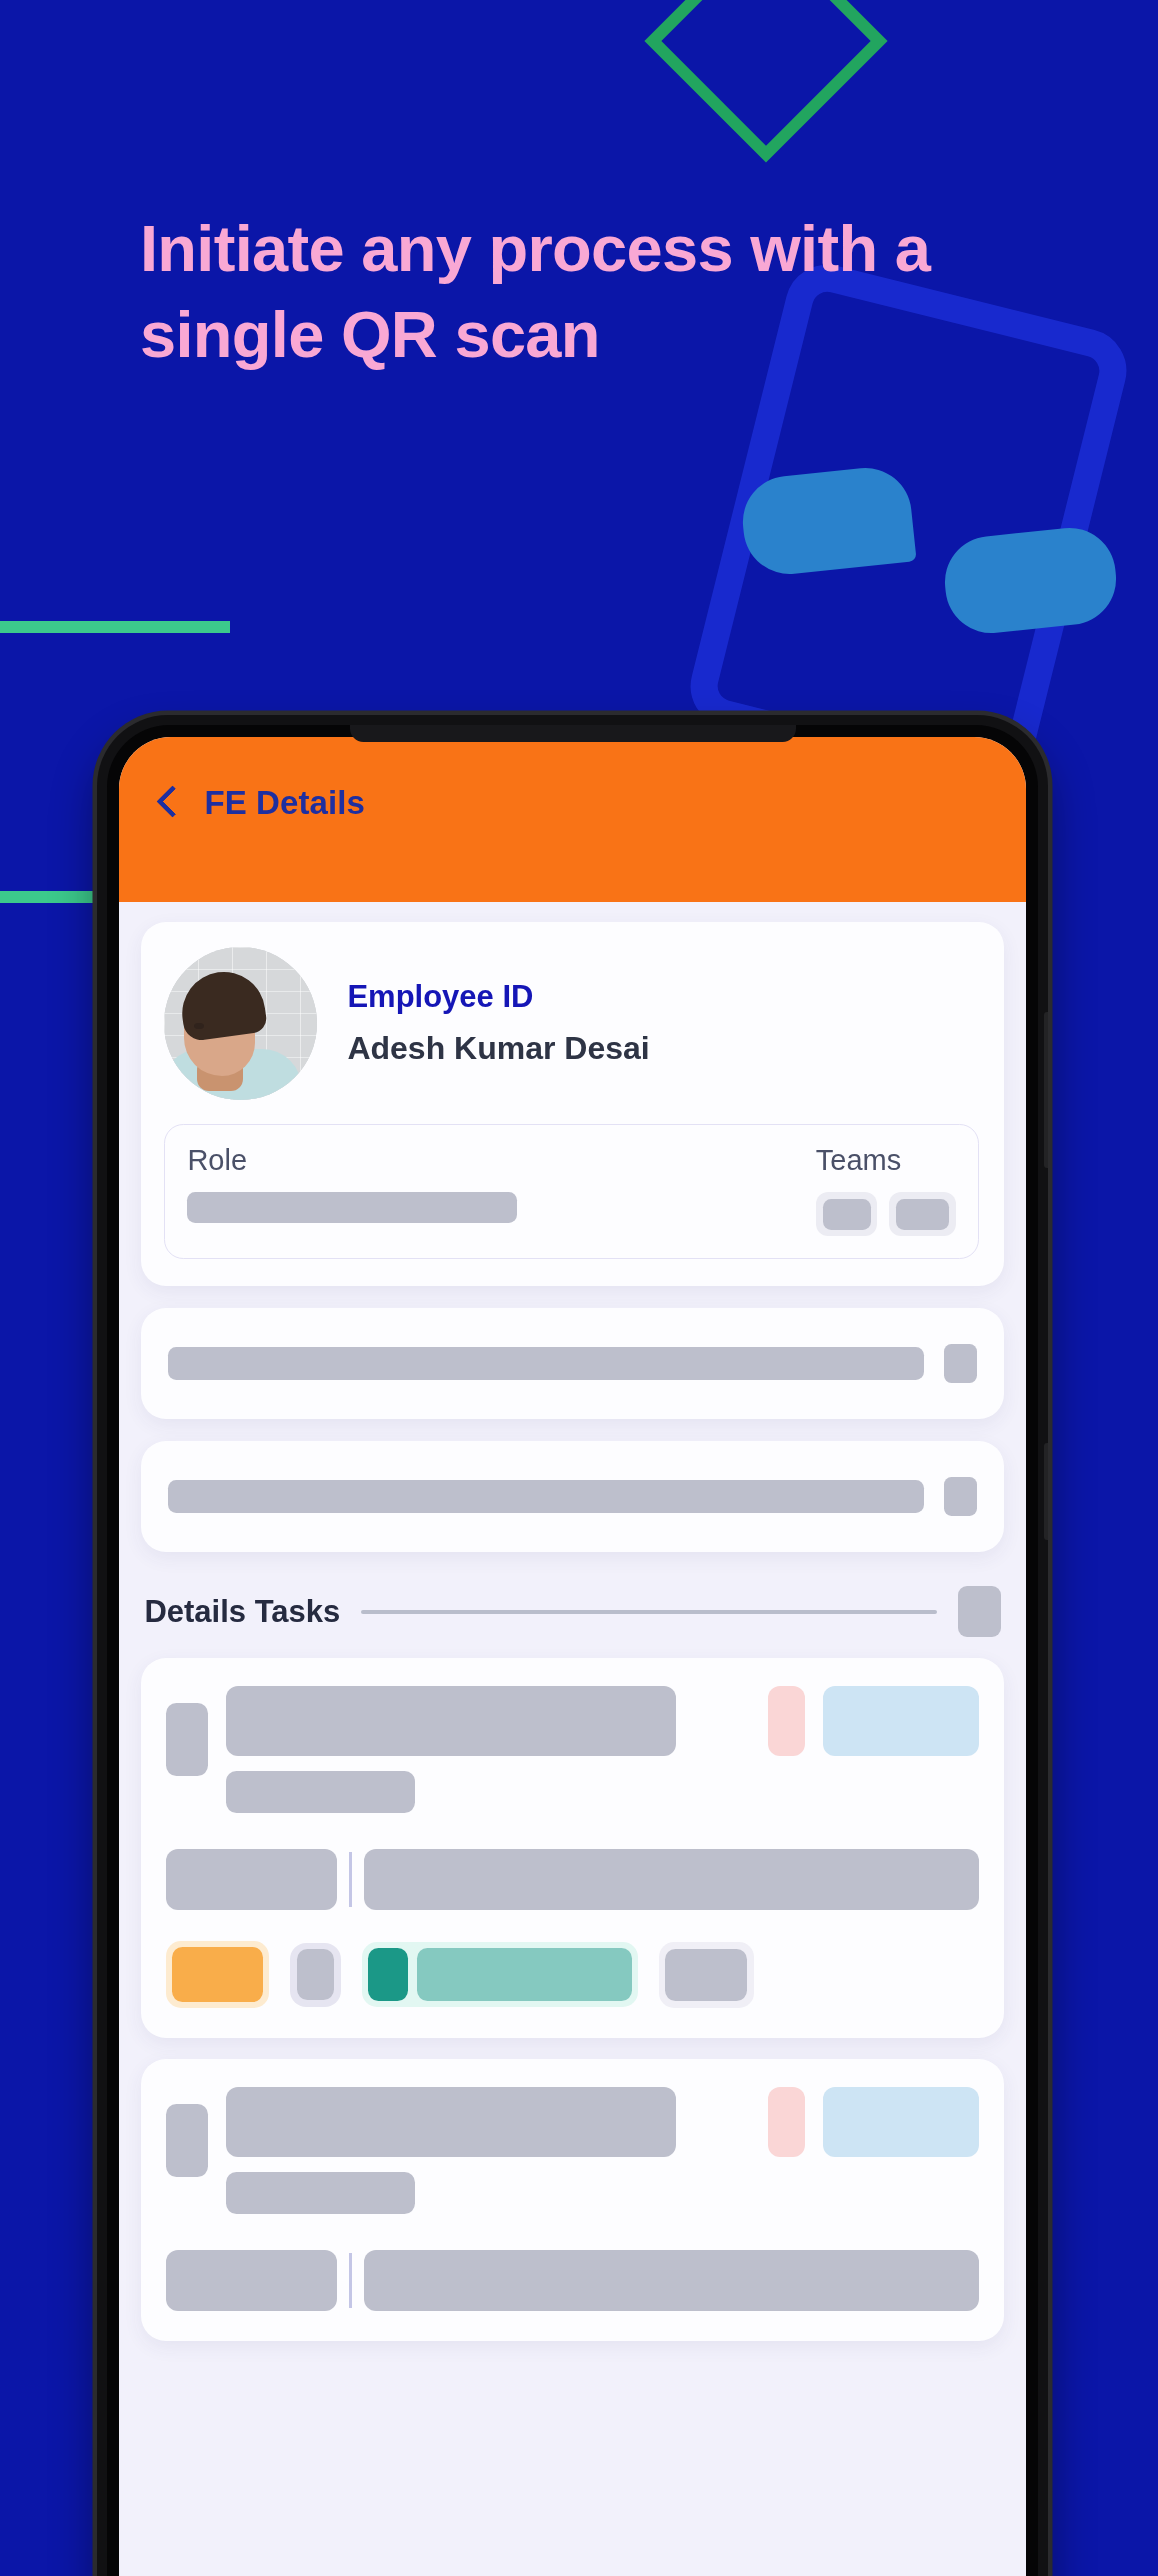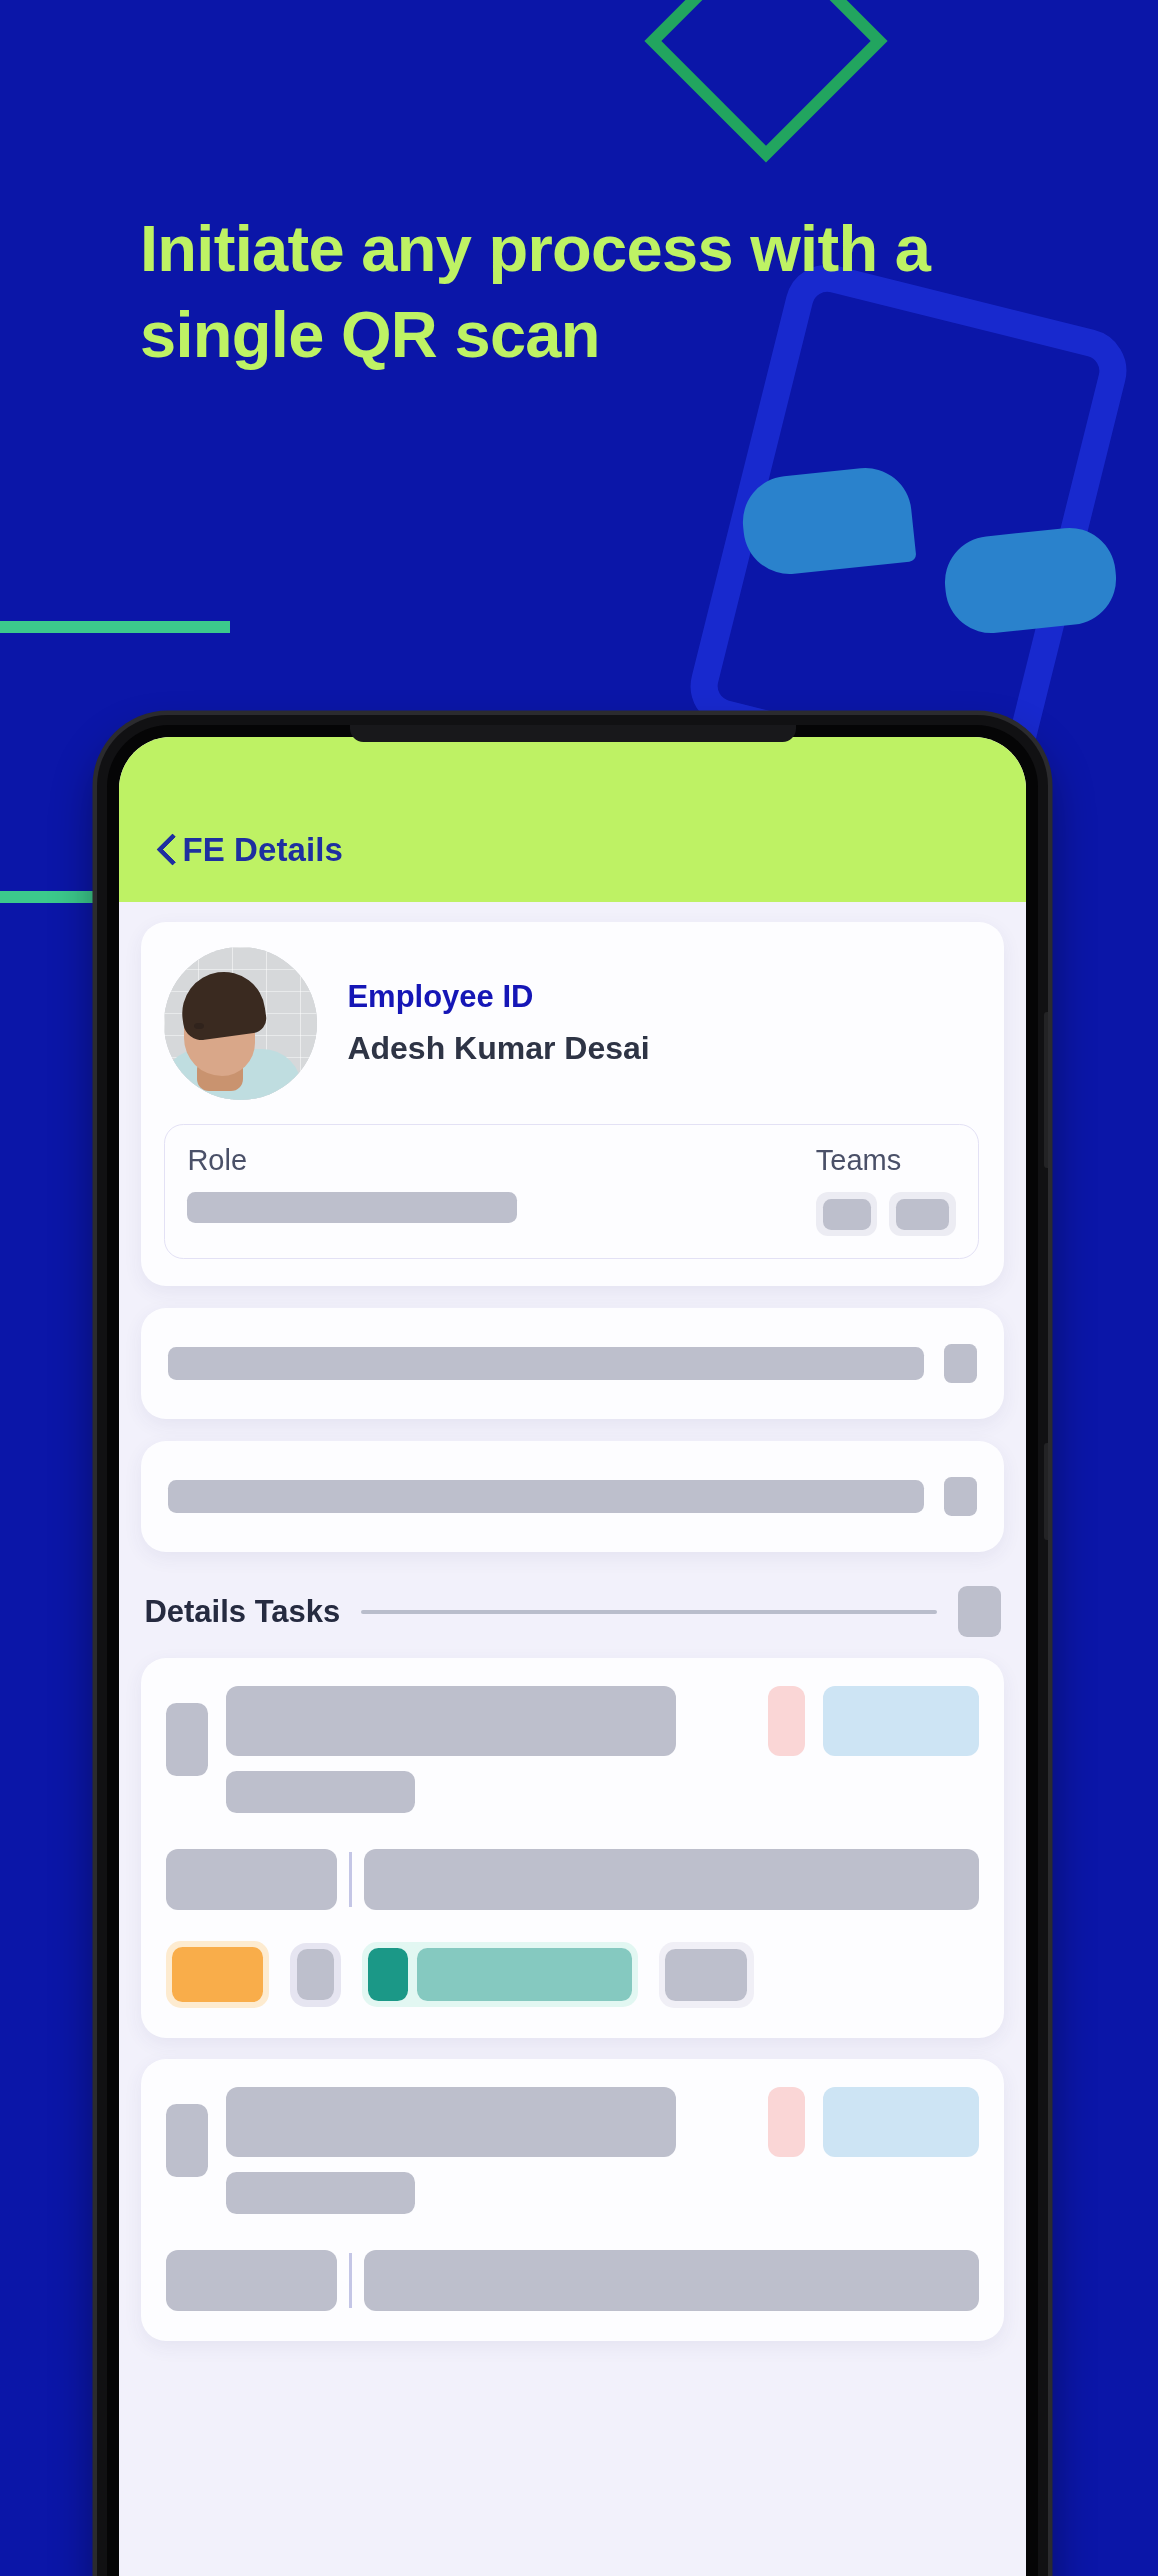--- a/index.html
+++ b/index.html
@@ -55,21 +55,21 @@
     background:#2A82CC;
     border-radius:46px;
     transform:rotate(-6deg);
   }
 
   
   .headline{
     position:absolute;
     left:140px; top:206px;
     width:921px;
-    color:#bef264;
+    color:#f9a8d4;
     font-size:65px;
     font-weight:bold;
     line-height:1.32;
     letter-spacing:-0.7px;
     z-index:5;
   }
 
   
   .phone{
     position:absolute;
@@ -107,25 +107,26 @@
     position:absolute; right:-3.7px;
     width:7.4px; background:#232325;
     border-radius:3px;
     z-index:20;
   }
   .side-btn.b1{ top:297px; height:156px; }
   .side-btn.b2{ top:728px; height:97px; }
 
   
   .app-header{
-    background:#bef264;
+    background:#f97316;
     height:165px;
     display:flex;
-    align-items:flex-end;
+    align-items:center;
     padding:0 0 33px 33px;
+    gap:22px;
   }
   .back-arrow{
     width:30px; height:30px;
     position:relative;
     flex:0 0 auto;
     margin-bottom:6px;
   }
   .back-arrow::before{
     content:"";
     position:absolute;

